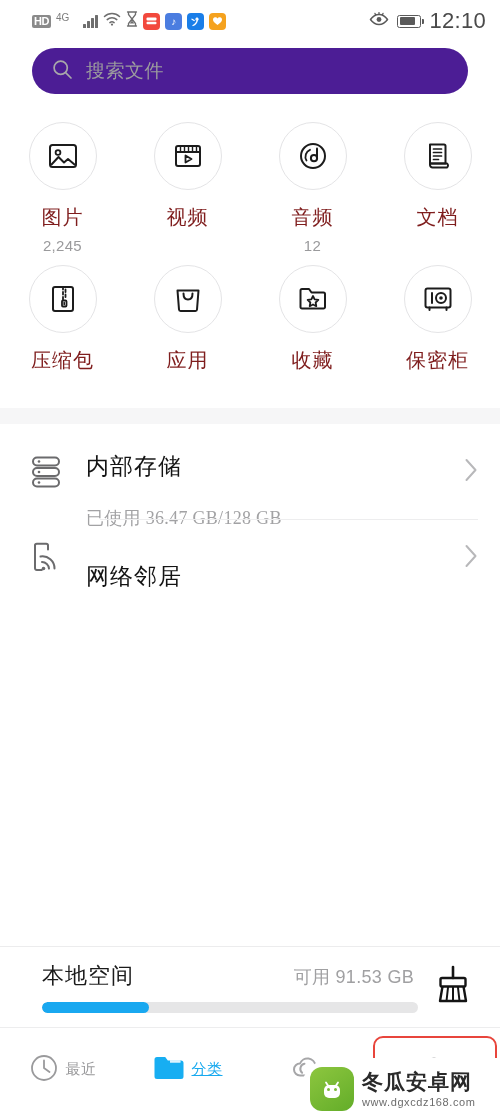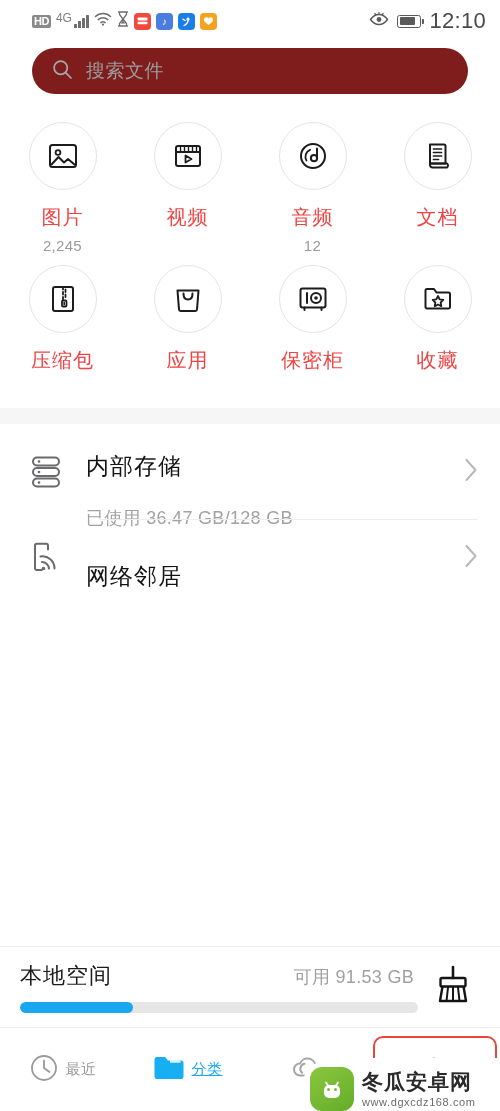--- a/index.html
+++ b/index.html
@@ -27,21 +27,21 @@
   }
   .sb-left { display: flex; align-items: center; gap: 5px; }
   .sb-right { margin-left: auto; display: flex; align-items: center; gap: 8px; }
   .hd-badge {
     font-size: 11px; font-weight: bold; color: #ffffff;
     background: #8a8a8a; border-radius: 2px;
     padding: 1px 2px; line-height: 11px;
     letter-spacing: -0.5px;
   }
   .sig-wrap { display: flex; align-items: flex-end; gap: 1px; }
-  .sig-g { font-size: 12px; color: #7d7d7d; line-height: 8px; align-self: flex-start; margin-right: 1px;}
+  .sig-g { font-size: 10px; color: #7d7d7d; line-height: 8px; align-self: flex-start; margin-right: 13px;}
   .bars { display: flex; align-items: flex-end; gap: 1px; height: 14px;}
   .bars i { display:block; width: 3px; background: #6e6e6e; border-radius: .5px;}
   .bars i:nth-child(1){height:4px}
   .bars i:nth-child(2){height:7px}
   .bars i:nth-child(3){height:10px}
   .bars i:nth-child(4){height:13px}
   .appicon { width: 17px; height: 17px; border-radius: 4px; display:flex; align-items:center; justify-content:center; color:#fff; font-size:10px; }
   .ic-red { background:#f2493d; }
   .ic-blue { background:#4b7de0; }
   .ic-bluedk { background:#1a7ee8; }
@@ -53,71 +53,71 @@
   }
   .battery::after{
     content:""; position:absolute; right:-4px; top:3.5px;
     width:2.5px; height:5px; background:#5a5a5a; border-radius:0 1px 1px 0;
   }
   .battery > span { display:block; height:100%; background:#5a5a5a; border-radius:1px; width:78%; }
 
   
   .search-wrap { padding: 6px 32px 18px 32px; flex: 0 0 auto; }
   .searchbar {
-    height: 46px; background: #7f1d1d; border-radius: 23px;
+    height: 46px; background: #4c1d95; border-radius: 23px;
     display: flex; align-items: center; padding: 0 20px; gap: 13px;
   }
   .search-ph { color: #9c9c9e; font-size: 19px; letter-spacing: .5px; }
 
   
   .cats { padding: 6px 0 10px 0; flex: 0 0 auto; }
   .cat-row { display: flex; }
   .cat {
     flex: 1 1 25%;
     display: flex; flex-direction: column; align-items: center;
     padding-top: 4px;
   }
   .cat-circle {
     width: 68px; height: 68px; border-radius: 50%;
     border: 1.1px solid #e4e4e6;
     display: flex; align-items: center; justify-content: center;
     background: #fff;
   }
-  .cat-label { margin-top: 14px; font-size: 20px; color: #ef4444; letter-spacing: 1px; }
+  .cat-label { margin-top: 14px; font-size: 20px; color: #7f1d1d; letter-spacing: 1px; }
   .cat-count { margin-top: 6px; font-size: 15px; color: #9a9a9c; height: 18px; letter-spacing: .3px;}
 
   
   .band { height: 16px; background: #f6f6f7; flex: 0 0 auto; }
 
   
   .list { flex: 0 0 auto; }
   .row {
     display: flex; align-items: center;
     padding: 0 22px 0 30px;
     height: 96px;
     position: relative;
   }
   .row-net { height: 76px; }
   .row-icon { width: 56px; flex: 0 0 56px; display:flex; align-items:center; justify-content:flex-start;}
   .row-text { flex: 1 1 auto; display: flex; flex-direction: column; justify-content:center;}
   .row-title { font-size: 23px; color: #141414; letter-spacing: 1px; margin-top: 37px; }
-  .row-sub { font-size: 18px; color: #a2a2a4; margin-top: 24px; letter-spacing: .3px;}
+  .row-sub { font-size: 18px; color: #a2a2a4; margin-top: 24px; letter-spacing: .3px; font-family: Liberation Serif, serif;}
   .chev { flex: 0 0 auto; color: #b6b6b8; }
   .row-divider {
     position: absolute; left: 100px; right: 22px; bottom: 0;
     height: 1px; background: #ededee;
   }
 
   .spacer { flex: 1 1 auto; }
 
   
   .localspace {
     flex: 0 0 auto;
     border-top: 1px solid #ececed;
-    padding: 14px 22px 14px 20px;
+    padding: 14px 22px 14px 42px;
     display: flex; align-items: center; gap: 16px;
   }
   .ls-main { flex: 1 1 auto; }
   .ls-top { display: flex; align-items: baseline; }
   .ls-title { font-size: 22px; color: #1b1b1b; letter-spacing: 1px; }
   .ls-free { margin-left: auto; font-size: 18px; color: #a0a0a2; letter-spacing: .3px; padding-right: 4px;}
   .ls-track {
     margin-top: 11px; height: 11px; border-radius: 6px; background: #e6e6e7;
     overflow: hidden;
   }
@@ -324,39 +324,39 @@
             <path d="M12.5 11.5c0 4 1.8 6 4.5 6s4.5-2 4.5-6" stroke="#1c1c1c" stroke-width="2" fill="none" stroke-linecap="round"></path>
           </svg>
         </div>
         <div class="cat-label">应用</div>
         <div class="cat-count"></div>
       </div>
 
       <div class="cat">
         <div class="cat-circle">
           <svg width="34" height="34" viewBox="0 0 34 34">
+            <path d="M4.5 8.5a1.5 1.5 0 0 1 1.5-1.5h7l2.5 3.5h12a1.5 1.5 0 0 1 1.5 1.5v13a1.5 1.5 0 0 1-1.5 1.5H6a1.5 1.5 0 0 1-1.5-1.5z" stroke="#1c1c1c" stroke-width="2" fill="none" stroke-linejoin="round"></path>
+            <path d="M17 14l1.65 3.4 3.7.5-2.7 2.6.65 3.7L17 22.45l-3.3 1.75.65-3.7-2.7-2.6 3.7-.5z" stroke="#1c1c1c" stroke-width="1.8" fill="none" stroke-linejoin="round"></path>
+          </svg>
+        </div>
+        <div class="cat-label">收藏</div>
+        <div class="cat-count"></div>
+      </div>
+
+      <div class="cat">
+        <div class="cat-circle">
+          <svg width="34" height="34" viewBox="0 0 34 34">
             <rect x="4.5" y="6.5" width="25" height="19" rx="2" stroke="#1c1c1c" stroke-width="2" fill="none"></rect>
             <path d="M11 11v10" stroke="#1c1c1c" stroke-width="2" stroke-linecap="round"></path>
             <circle cx="20" cy="16" r="5" stroke="#1c1c1c" stroke-width="2" fill="none"></circle>
             <circle cx="20" cy="16" r="1.8" fill="#1c1c1c"></circle>
             <path d="M8.5 25.5v2.5M25.5 25.5v2.5" stroke="#1c1c1c" stroke-width="2" stroke-linecap="round"></path>
           </svg>
         </div>
         <div class="cat-label">保密柜</div>
-        <div class="cat-count"></div>
-      </div>
-
-      <div class="cat">
-        <div class="cat-circle">
-          <svg width="34" height="34" viewBox="0 0 34 34">
-            <path d="M4.5 8.5a1.5 1.5 0 0 1 1.5-1.5h7l2.5 3.5h12a1.5 1.5 0 0 1 1.5 1.5v13a1.5 1.5 0 0 1-1.5 1.5H6a1.5 1.5 0 0 1-1.5-1.5z" stroke="#1c1c1c" stroke-width="2" fill="none" stroke-linejoin="round"></path>
-            <path d="M17 14l1.65 3.4 3.7.5-2.7 2.6.65 3.7L17 22.45l-3.3 1.75.65-3.7-2.7-2.6 3.7-.5z" stroke="#1c1c1c" stroke-width="1.8" fill="none" stroke-linejoin="round"></path>
-          </svg>
-        </div>
-        <div class="cat-label">收藏</div>
         <div class="cat-count"></div>
       </div>
 
     </div>
   </div>
 
   <div class="band"></div>
 
   <div class="list">
 

